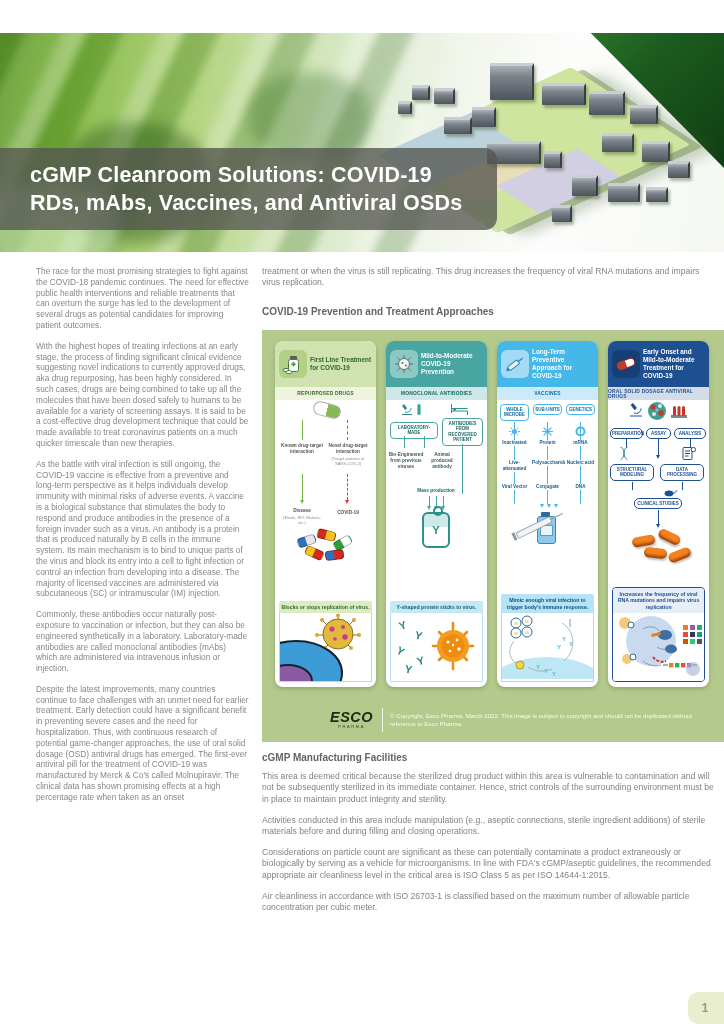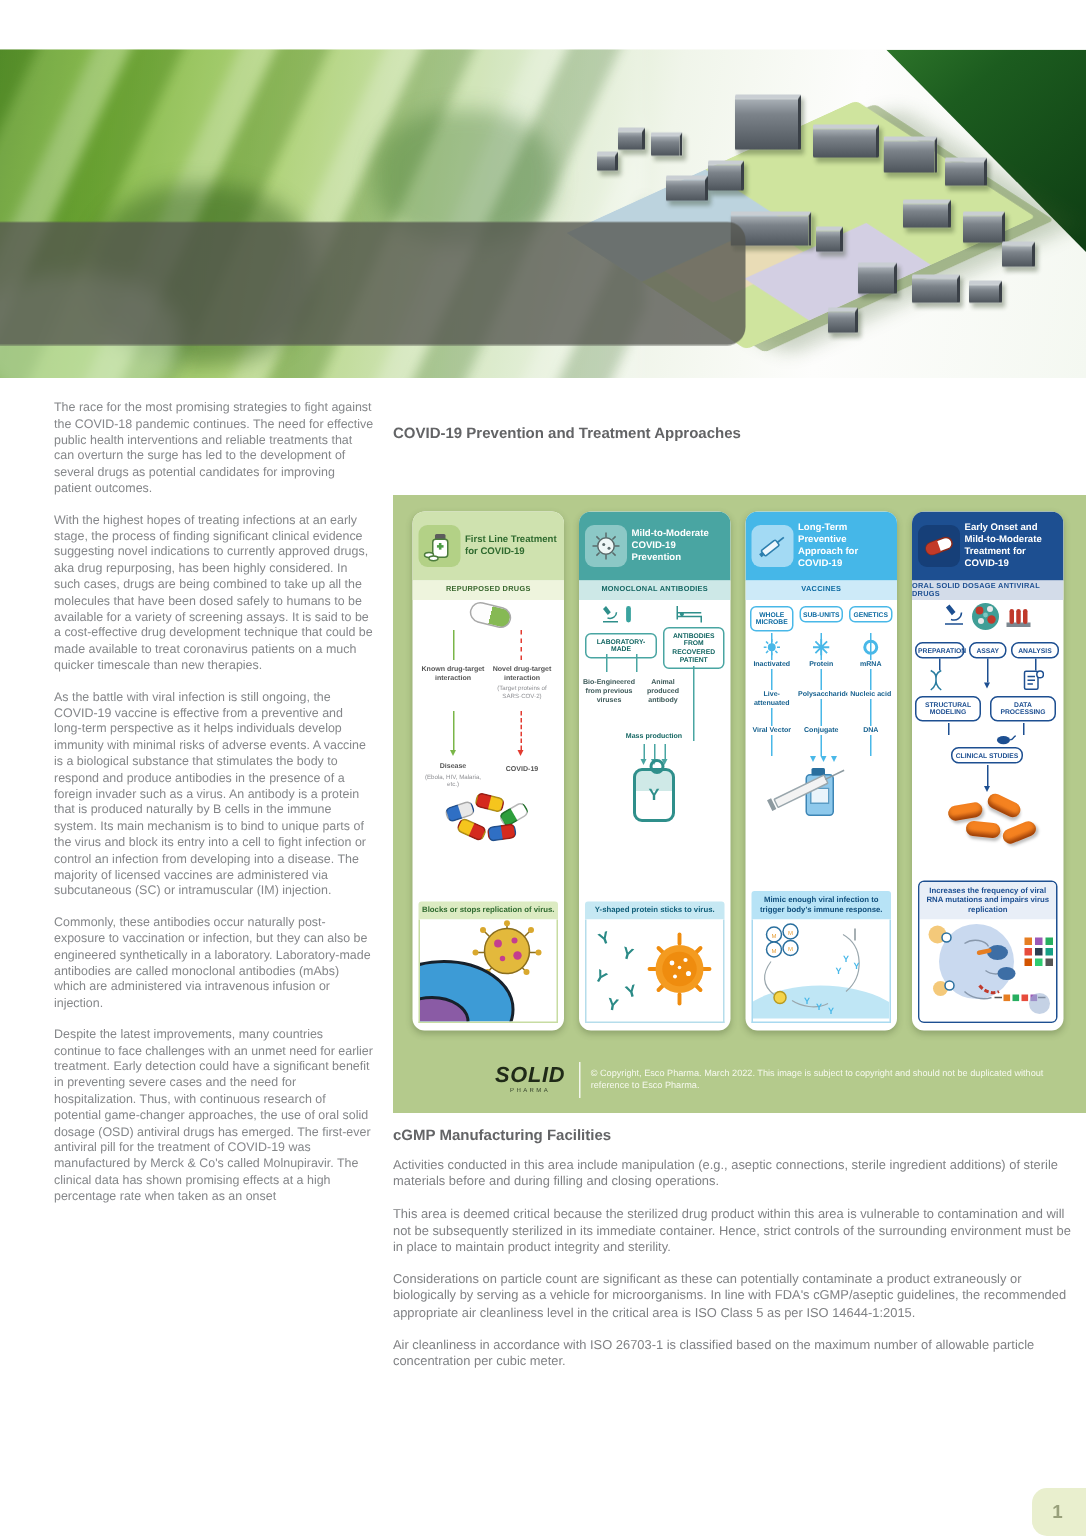--- a/index.html
+++ b/index.html
@@ -154,32 +154,35 @@
       <div class="eq" style="left:240px;top:50px;width:26px;height:16px;"></div>
       <div class="eq" style="left:212px;top:78px;width:30px;height:16px;"></div>
       <div class="eq" style="left:252px;top:86px;width:26px;height:18px;"></div>
       <div class="eq" style="left:278px;top:106px;width:20px;height:14px;"></div>
       <div class="eq" style="left:182px;top:120px;width:24px;height:18px;"></div>
       <div class="eq" style="left:218px;top:128px;width:30px;height:16px;"></div>
       <div class="eq" style="left:162px;top:150px;width:18px;height:14px;"></div>
       <div class="eq" style="left:256px;top:132px;width:20px;height:12px;"></div>
     </div>
     <div class="title-band">
+      <div>cGMP Cleanroom Solutions: COVID-19</div>
+      <div>RDs, mAbs, Vaccines, and Antiviral OSDs</div>
     </div>
   </div>
 
   <div class="colL">
     <p>The race for the most promising strategies to fight against the COVID-18 pandemic continues. The need for effective public health interventions and reliable treatments that can overturn the surge has led to the development of several drugs as potential candidates for improving patient outcomes.</p>
     <p>With the highest hopes of treating infections at an early stage, the process of finding significant clinical evidence suggesting novel indications to currently approved drugs, aka drug repurposing, has been highly considered. In such cases, drugs are being combined to take up all the molecules that have been dosed safely to humans to be available for a variety of screening assays. It is said to be a cost-effective drug development technique that could be made available to treat coronavirus patients on a much quicker timescale than new therapies.</p>
     <p>As the battle with viral infection is still ongoing, the COVID-19 vaccine is effective from a preventive and long-term perspective as it helps individuals develop immunity with minimal risks of adverse events. A vaccine is a biological substance that stimulates the body to respond and produce antibodies in the presence of a foreign invader such as a virus. An antibody is a protein that is produced naturally by B cells in the immune system. Its main mechanism is to bind to unique parts of the virus and block its entry into a cell to fight infection or control an infection from developing into a disease. The majority of licensed vaccines are administered via subcutaneous (SC) or intramuscular (IM) injection.</p>
     <p>Commonly, these antibodies occur naturally post-exposure to vaccination or infection, but they can also be engineered synthetically in a laboratory. Laboratory-made antibodies are called monoclonal antibodies (mAbs) which are administered via intravenous infusion or injection.</p>
     <p>Despite the latest improvements, many countries continue to face challenges with an unmet need for earlier treatment. Early detection could have a significant benefit in preventing severe cases and the need for hospitalization. Thus, with continuous research of potential game-changer approaches, the use of oral solid dosage (OSD) antiviral drugs has emerged. The first-ever antiviral pill for the treatment of COVID-19 was manufactured by Merck &amp; Co's called Molnupiravir. The clinical data has shown promising effects at a high percentage rate when taken as an onset</p>
   </div>
 
   <div class="colR">
+    <p>treatment or when the virus is still replicating. This drug increases the frequency of viral RNA mutations and impairs virus replication.</p>
     <h2 class="sec">COVID-19 Prevention and Treatment Approaches</h2>
   </div>
 
   <div class="figure">
     <div class="panels">
 
       <div class="panel p1">
         <div class="ph">
           <span class="picon">
             <svg width="22" height="22" viewBox="0 0 22 22">
@@ -539,32 +542,32 @@
               </g>
               <circle cx="80" cy="56" r="7" fill="#9fb4d4" opacity=".6"></circle>
             </svg>
           </div>
         </div>
       </div>
     </div>
 
     <div class="fcaption">
       <div class="logo">
-        <div class="ltxt">SOLID</div>
+        <div class="ltxt">ESCO</div>
         <div class="lsub">PHARMA</div>
       </div>
       <div class="vbar"></div>
       <div class="fcopy">© Copyright, Esco Pharma. March 2022. This image is subject to copyright and should not be duplicated without reference to Esco Pharma.</div>
     </div>
   </div>
 
   <div class="colR2">
     <h2 class="sec">cGMP Manufacturing Facilities</h2>
+    <p>This area is deemed critical because the sterilized drug product within this area is vulnerable to contamination and will not be subsequently sterilized in its immediate container. Hence, strict controls of the surrounding environment must be in place to maintain product integrity and sterility.</p>
     <p>Activities conducted in this area include manipulation (e.g., aseptic connections, sterile ingredient additions) of sterile materials before and during filling and closing operations.</p>
-    <p>This area is deemed critical because the sterilized drug product within this area is vulnerable to contamination and will not be subsequently sterilized in its immediate container. Hence, strict controls of the surrounding environment must be in place to maintain product integrity and sterility.</p>
     <p>Considerations on particle count are significant as these can potentially contaminate a product extraneously or biologically by serving as a vehicle for microorganisms. In line with FDA's cGMP/aseptic guidelines, the recommended appropriate air cleanliness level in the critical area is ISO Class 5 as per ISO 14644-1:2015.</p>
     <p>Air cleanliness in accordance with ISO 26703-1 is classified based on the maximum number of allowable particle concentration per cubic meter.</p>
   </div>
 
   <div class="ptab">
     <span>1</span>
   </div>
 
 </div>
 

